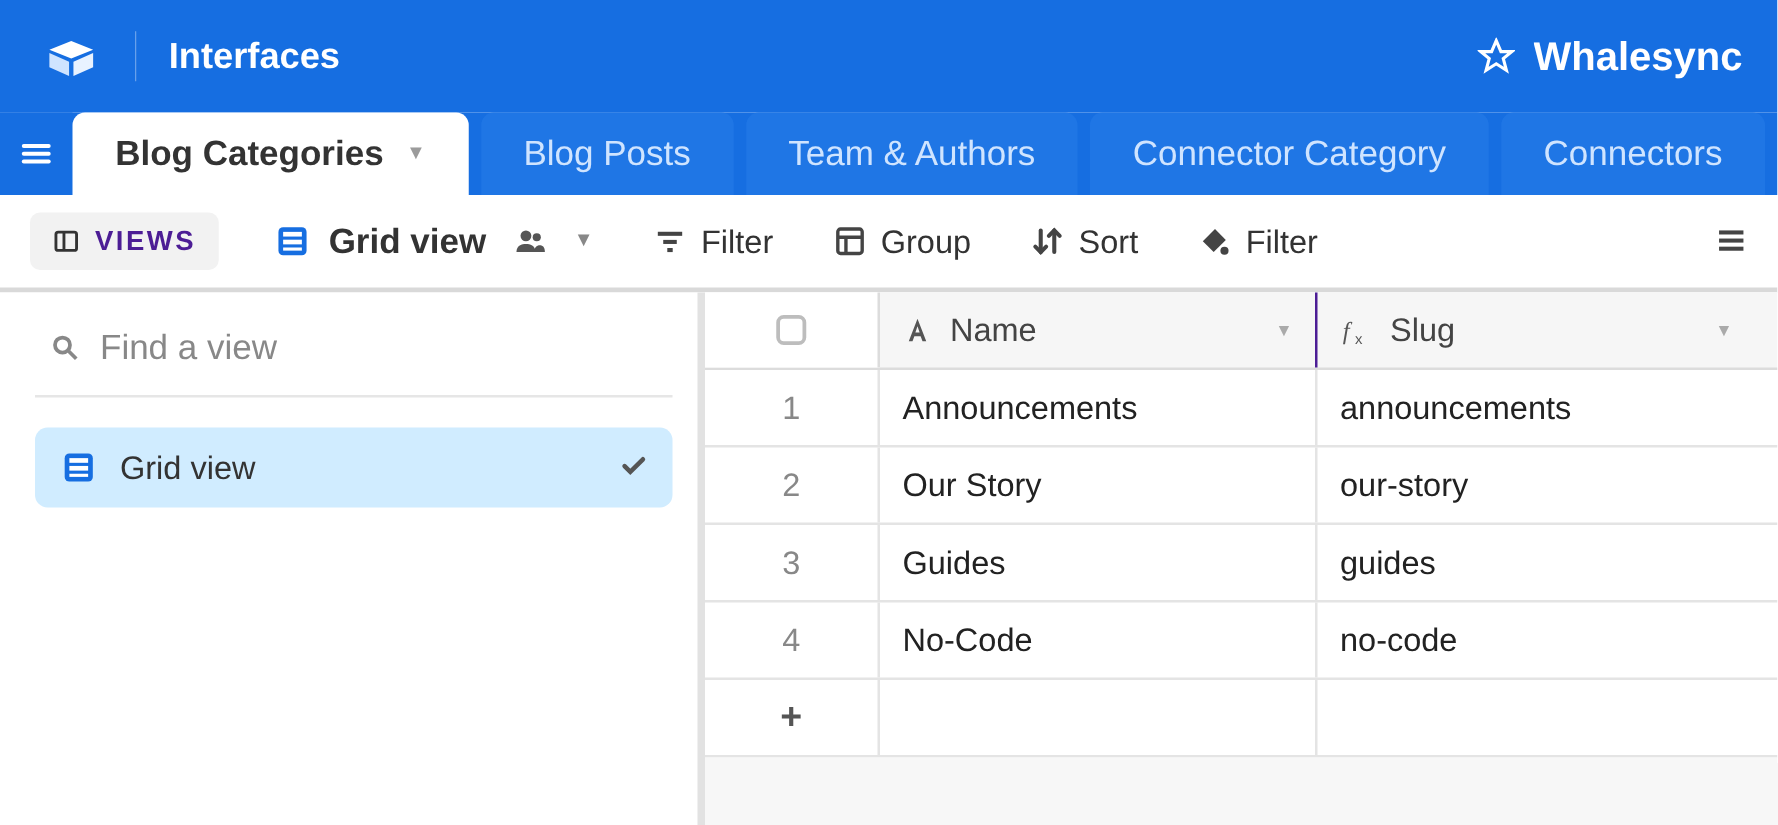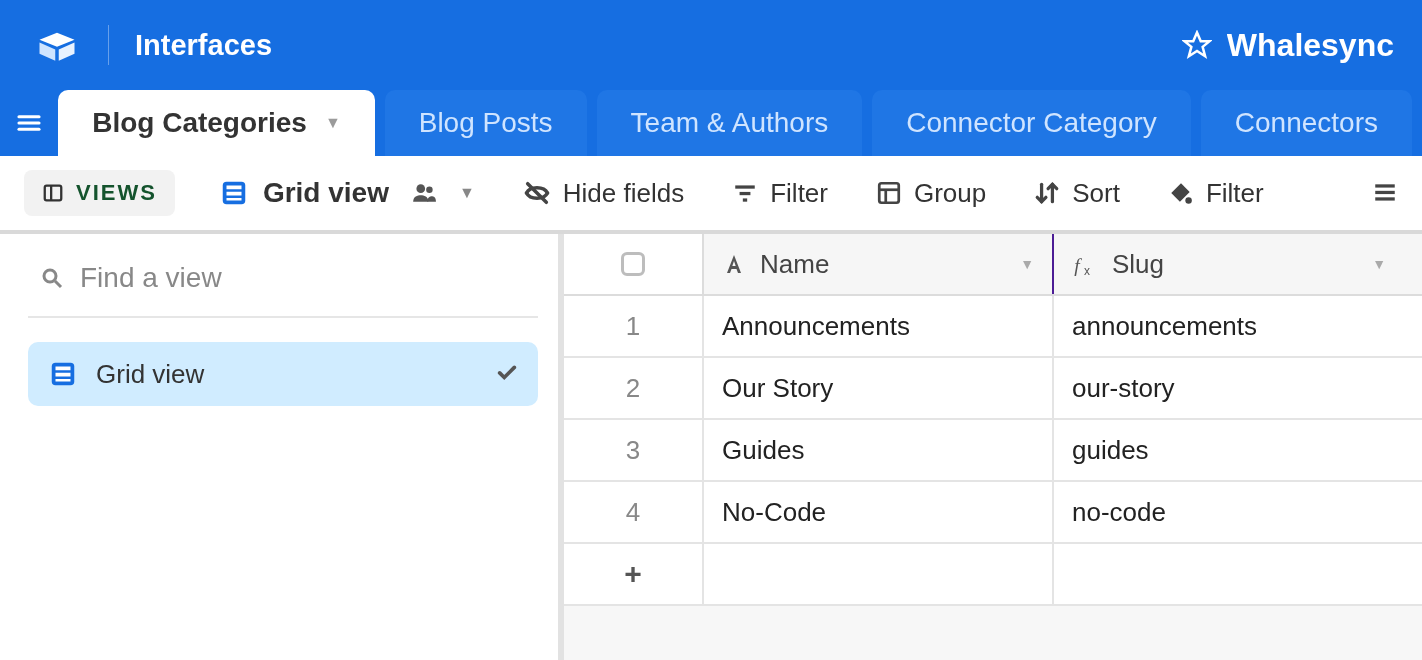--- a/index.html
+++ b/index.html
@@ -78,21 +78,21 @@
   .views-btn {
     background: #f2f2f2;
     border-radius: 8px;
     padding: 10px 18px;
     display: flex;
     align-items: center;
     gap: 12px;
     font-size: 22px;
     font-weight: 700;
     letter-spacing: 2px;
-    color: #14532d;
+    color: #4c1d95;
   }
   .views-btn .views-icon { width:22px; height:22px; display:flex;}
   .view-name-group {
     display: flex; align-items: center; gap: 14px;
     margin-left: 30px;
     font-size: 28px;
     color: #333;
   }
   .grid-icon-blue { width:30px; height:30px; color:#166ee1; display:flex;}
   .collab-icon { width:30px; height:26px; color:#555; display:flex; margin-left:6px;}
@@ -253,28 +253,20 @@
       <svg viewBox="0 0 24 24" width="30" height="26" fill="#555">
         <circle cx="9" cy="8" r="4"></circle>
           <circle cx="17" cy="9" r="3"></circle>
         <path d="M2,20 C2,15 6,14 9,14 C12,14 16,15 16,20 Z"></path>
         <path d="M15,20 C15,16 18,15 19,15 C21,15 23,16 23,20 Z"></path>
       </svg>
     </span>
     <span class="caret2">▼</span>
   </div>
 
-  <div class="tool-btn">
-    <svg viewBox="0 0 24 24" width="28" height="28" fill="none" stroke="#444" stroke-width="3" stroke-linecap="round">
-      <path d="M3,12 C6,6 18,6 21,12"></path>
-        <path d="M3,12 C6,18 18,18 21,12"></path>
-        <line x1="4" y1="4" x2="20" y2="20"></line>
-    </svg>
-    <span>Hide fields</span>
-  </div>
 
   <div class="tool-btn">
     <svg viewBox="0 0 24 24" width="26" height="26" fill="#444">
       <rect x="3" y="5" width="18" height="3"></rect>
         <rect x="7" y="11" width="10" height="3"></rect>
         <rect x="10" y="17" width="4" height="3"></rect>
     </svg>
     <span>Filter</span>
   </div>
 

